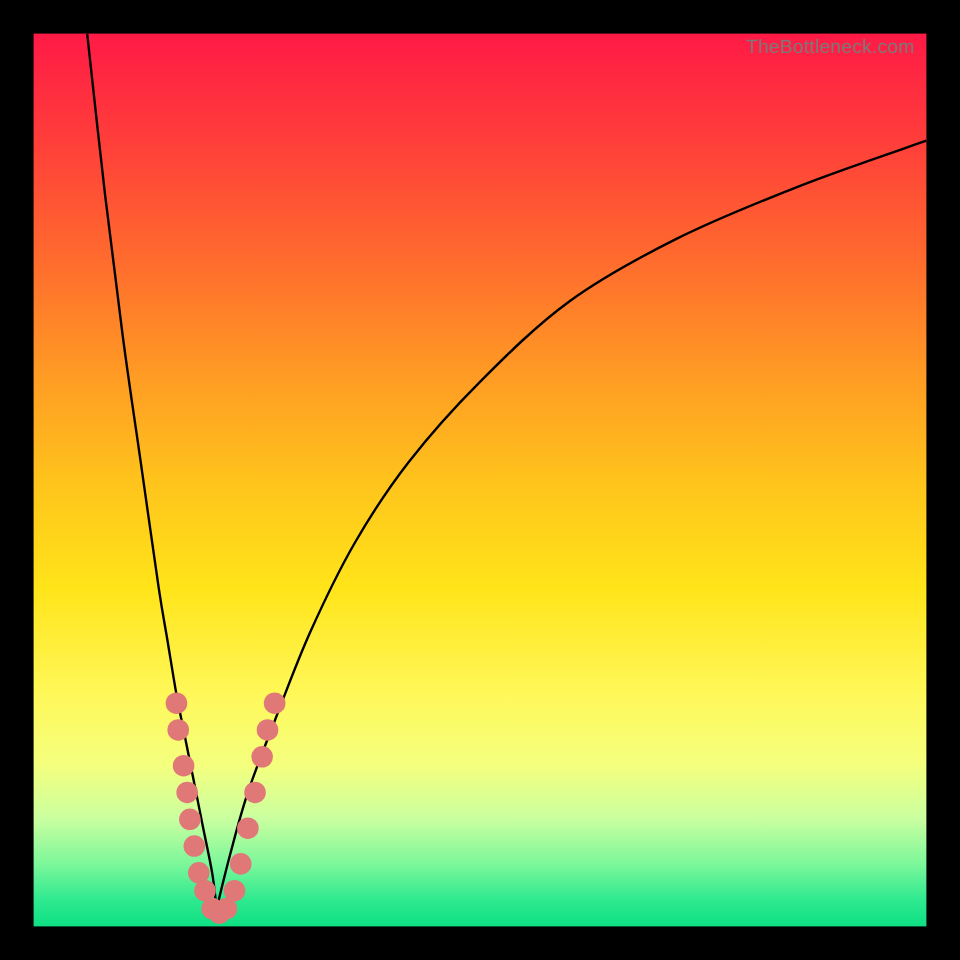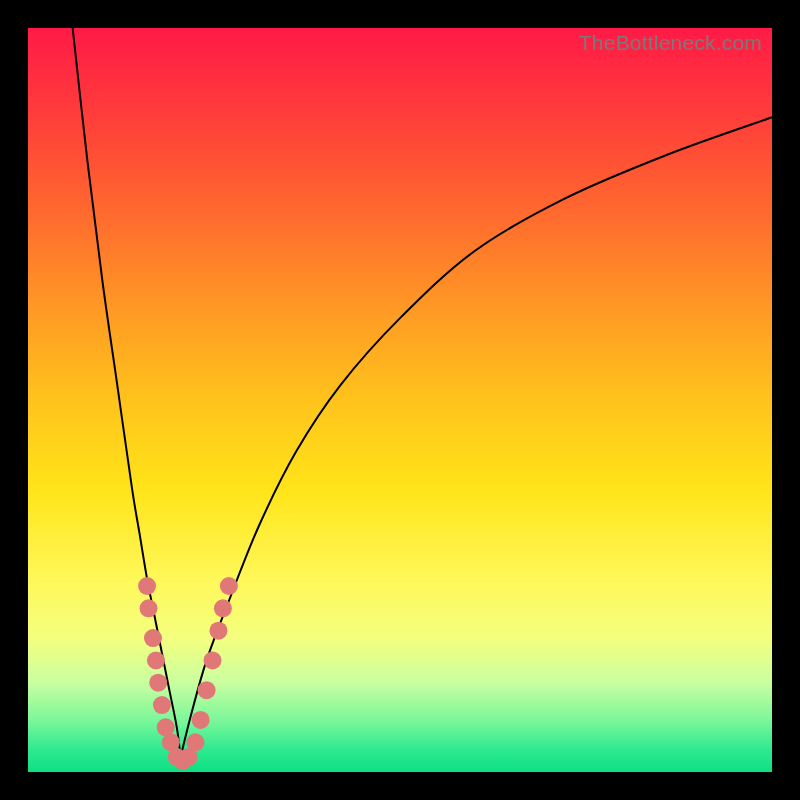--- a/index.html
+++ b/index.html
@@ -38,21 +38,21 @@
       #7cf79a 93%,
       #2fe98f 97%,
       #0de083 100%
     );
   }
   .watermark {
     position: absolute;
     top: 3px;
     right: 10px;
     color: #7a7a7a;
-    font-size: 21px;
+    font-size: 16px;
     font-weight: 500;
     letter-spacing: 0.2px;
     user-select: none;
   }
   svg.curves {
     position: absolute;
     inset: 0;
     width: 744px;
     height: 744px;
     overflow: visible;

